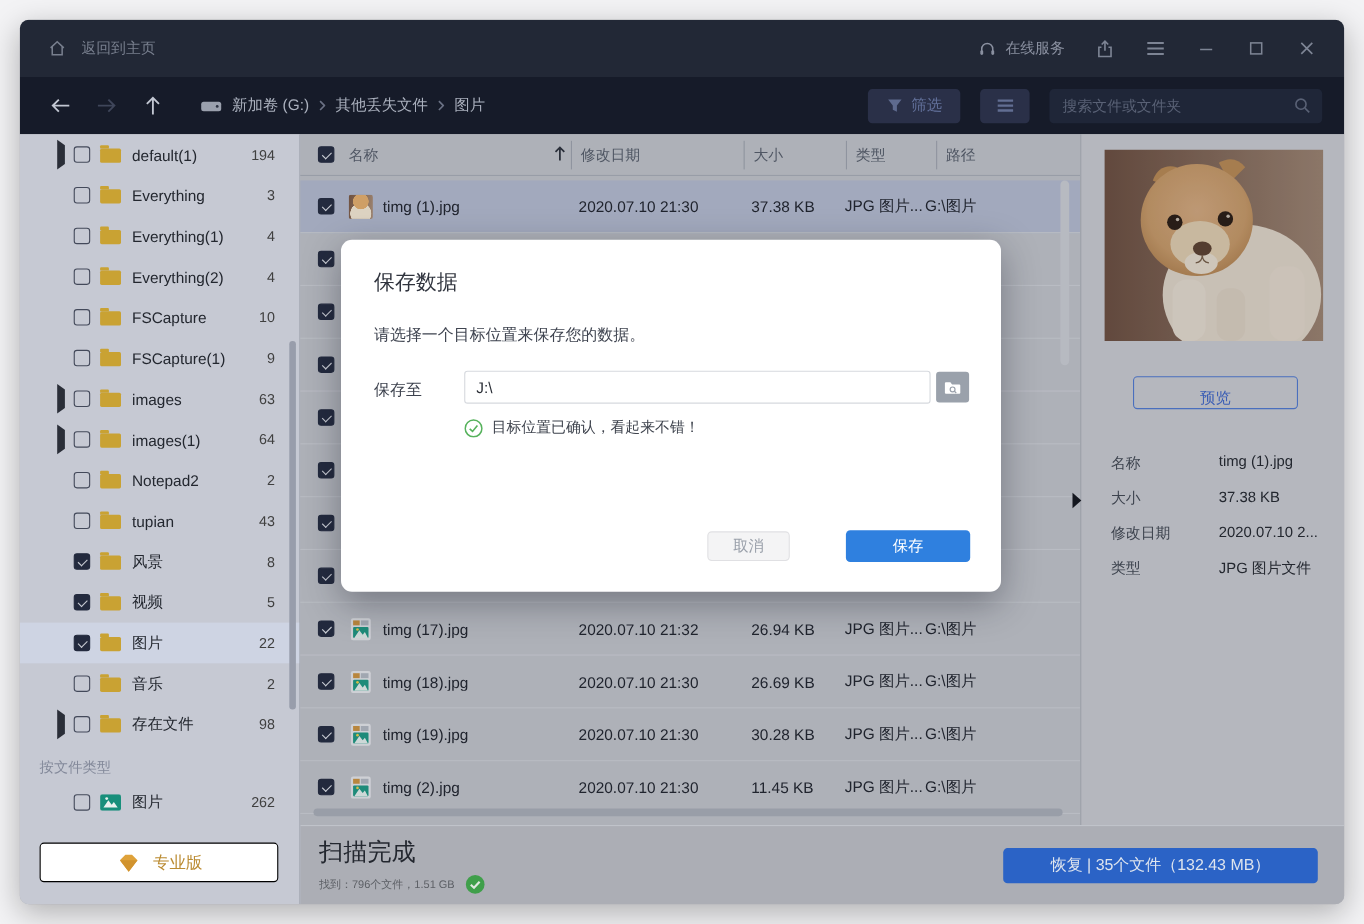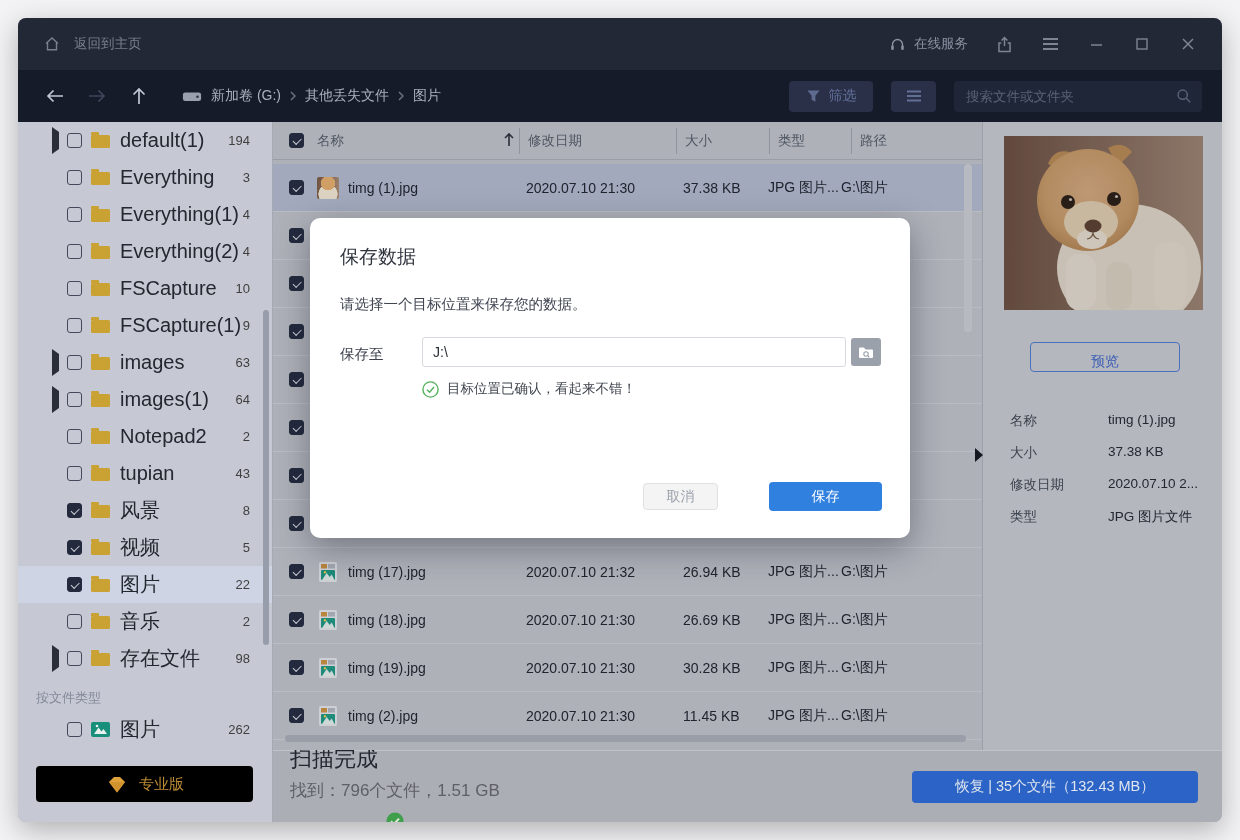--- a/index.html
+++ b/index.html
@@ -34,25 +34,25 @@
   .s-item{height:37px;display:flex;align-items:center;padding:0 22px 0 34px;cursor:pointer;}
   .s-item.sel{background:#ced4e3;}
   .arrow{width:15px;flex:none;}
   .tri{width:0;height:0;border-left:7px solid #2a2e38;border-top:5px solid transparent;border-bottom:5px solid transparent;}
   .cb{width:15px;height:15px;border:1.5px solid #43495a;border-radius:3px;box-sizing:border-box;flex:none;position:relative;cursor:pointer;}
   .cb.on{background:#232a3e;border-color:#232a3e;}
   .cb.on::after{content:"";position:absolute;left:3.2px;top:4.2px;width:7px;height:3.5px;
                 border-left:1.8px solid #c9ccd4;border-bottom:1.8px solid #c9ccd4;transform:rotate(-45deg);}
   .folder{width:19px;height:13px;background:#c9a233;border-radius:1.5px;position:relative;flex:none;margin:2px 0 0 9px;}
   .folder::before{content:"";position:absolute;top:-3px;left:0;width:8px;height:3px;background:#c9a233;border-radius:1px 1px 0 0;}
-  .s-label{margin-left:10px;font-size:20px;color:#23272f;flex:1;white-space:nowrap;overflow:hidden;}
+  .s-label{margin-left:10px;font-size:14px;color:#23272f;flex:1;white-space:nowrap;overflow:hidden;}
   .s-count{font-size:13px;color:#404040;}
   .section-label{margin:8px 0 0 18px;height:26px;line-height:26px;font-size:13px;color:#83899a;}
   .type-icon{width:19px;height:15px;flex:none;margin-left:9px;}
-  .pro-btn{position:absolute;left:18px;bottom:20px;width:217px;height:36px;background:#000000;border:7px solid #000000;
+  .pro-btn{position:absolute;left:18px;bottom:20px;width:217px;height:36px;background:#ffffff;border:1px solid #000000;
            border-radius:4px;display:flex;align-items:center;justify-content:center;gap:10px;cursor:pointer;box-sizing:border-box;}
   .pro-btn span{color:#bb8c33;font-size:15px;}
   .side-scroll{position:absolute;right:3px;top:188px;width:6px;height:335px;background:#989dab;border-radius:3px;}
   
   .main-col{flex:1;display:flex;flex-direction:column;min-width:0;}
   .center-row{display:flex;height:628px;}
   .list-area{flex:1;position:relative;background:#aeb1b8;min-width:0;}
   .thead{height:38px;display:flex;align-items:center;border-bottom:1px solid #989da7;color:#4f5663;font-size:13.5px;box-sizing:border-box;}
   .thead .hcb{margin-left:16px;}
   .h-name{margin-left:13px;width:186px;}
@@ -86,21 +86,21 @@
   .detail{position:absolute;left:27px;right:12px;display:flex;font-size:13.5px;}
   .d-label{width:98px;color:#3d434e;}
   .d-value{color:#23272f;white-space:nowrap;overflow:hidden;}
   .collapse{position:absolute;left:-8px;top:326px;width:0;height:0;border-left:8px solid #14171f;
             border-top:7px solid transparent;border-bottom:7px solid transparent;cursor:pointer;}
   
   .statusbar{height:72px;background:#acaeb5;border-top:1px solid #c0c3ca;display:flex;align-items:center;
              padding:0 24px 0 17px;box-sizing:border-box;}
   .scan-block{display:flex;flex-direction:column;gap:5px;}
   .scan-title{font-size:22px;color:#23272f;}
-  .scan-sub{font-size:17px;color:#5d6066;display:flex;align-items:center;gap:10px;flex-direction:column;}
+  .scan-sub{font-size:10px;color:#5d6066;display:flex;align-items:center;gap:10px;}
   .recover-btn{margin-left:auto;width:286px;height:32px;background:#2b63c6;border-radius:4px;color:#dfe5ee;
                font-size:14.5px;display:flex;align-items:center;justify-content:center;cursor:pointer;}
   
   .dialog{position:absolute;left:310px;top:218px;width:600px;height:320px;background:#ffffff;border-radius:10px;
           box-shadow:0 10px 34px rgba(20,24,38,.38);z-index:10;}
   .dlg-title{position:absolute;left:30px;top:26px;font-size:19px;color:#30343e;}
   .dlg-sub{position:absolute;left:30px;top:77px;font-size:14.5px;color:#3f4450;}
   .dlg-label{position:absolute;left:30px;top:127px;font-size:14.5px;color:#3c414d;}
   .dlg-input{position:absolute;left:112px;top:119px;width:424px;height:30px;border:1px solid #d6d9de;border-radius:3px;
              box-sizing:border-box;padding:0 10px;font-size:14px;color:#2a2e36;outline:none;

